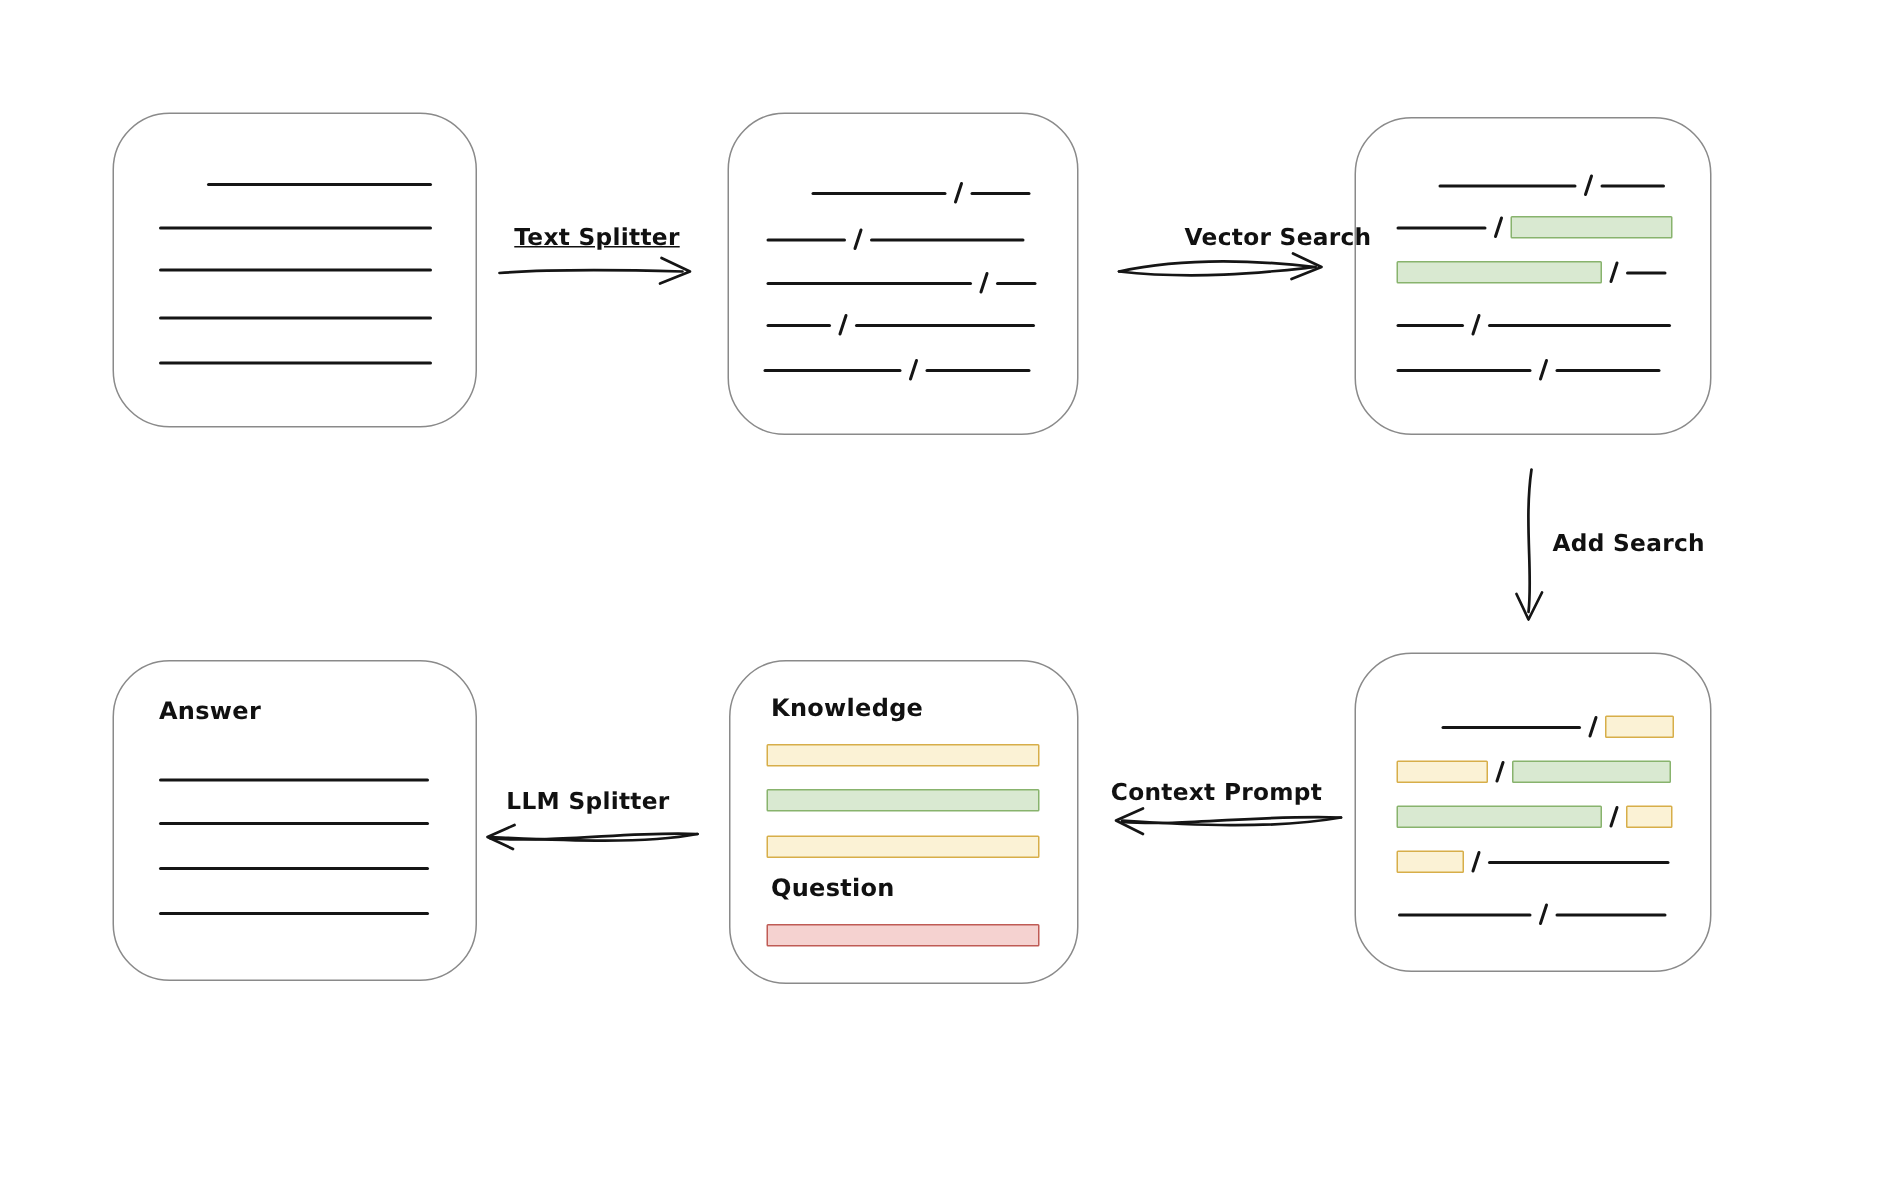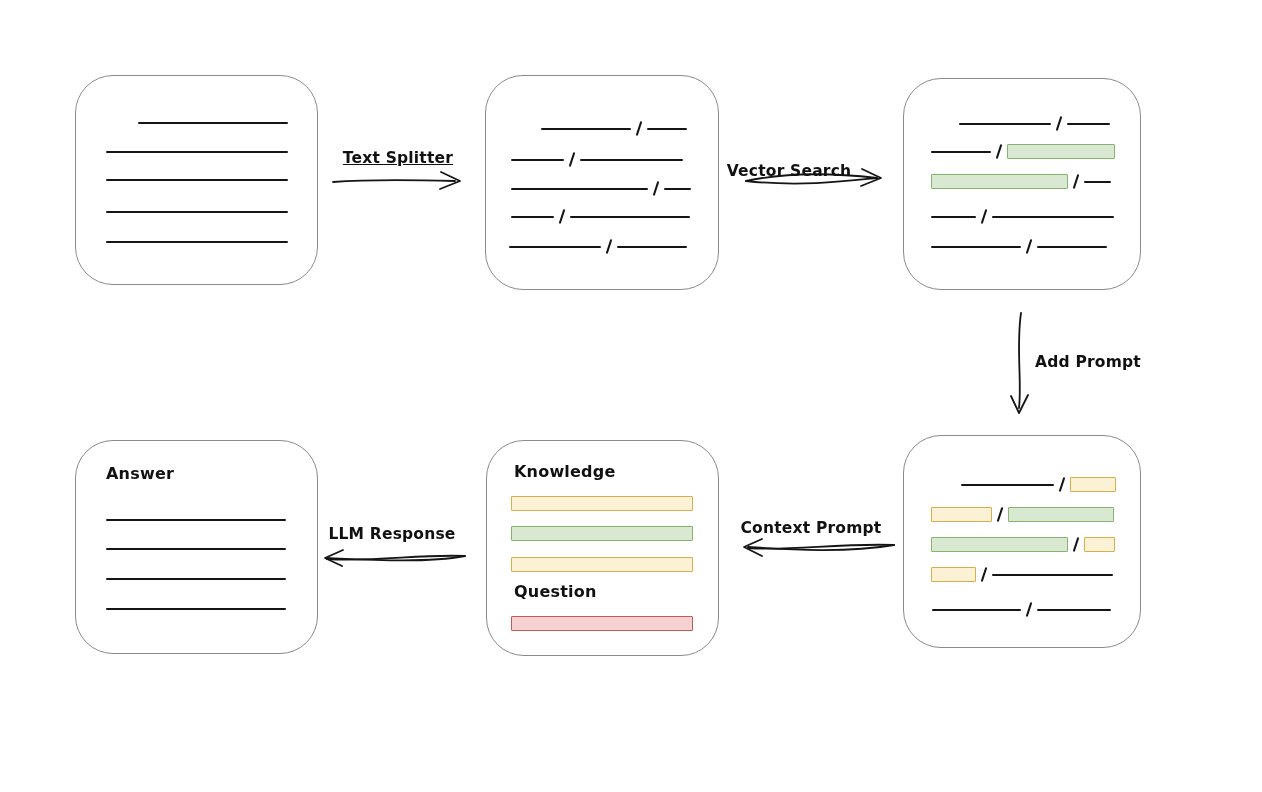--- a/index.html
+++ b/index.html
@@ -254,22 +254,22 @@
     </g>
     <g>
       <path d="M465,556 C428,563 372,560 327,558"></path>
       <path d="M465,556 C420,554 375,562 327,559"></path>
       <path d="M343,550 L325,558 L342,566"></path>
     </g>
   </svg>
 
   <div class="arrow-label" style="left:333px; top:149px; width:130px;text-decoration:underline;">Text Splitter</div>
 
-  <div class="arrow-label" style="left:723px; top:149px; width:132px;margin-top:13px;">Vector Search</div>
-
-  <div class="arrow-label" style="left:1035px; top:353px;">Add Prompt</div>
+  <div class="arrow-label" style="left:786px; top:149px; width:132px;">Vector Search</div>
+
+  <div class="arrow-label" style="left:1035px; top:353px;">Add Search</div>
 
   <div class="arrow-label" style="left:736px; top:519px; width:150px;">Context Prompt</div>
 
-  <div class="arrow-label" style="left:325px; top:525px; width:134px;">LLM Response</div>
+  <div class="arrow-label" style="left:325px; top:525px; width:134px;">LLM Splitter</div>
 
 
 </div>
 
 </body></html>

